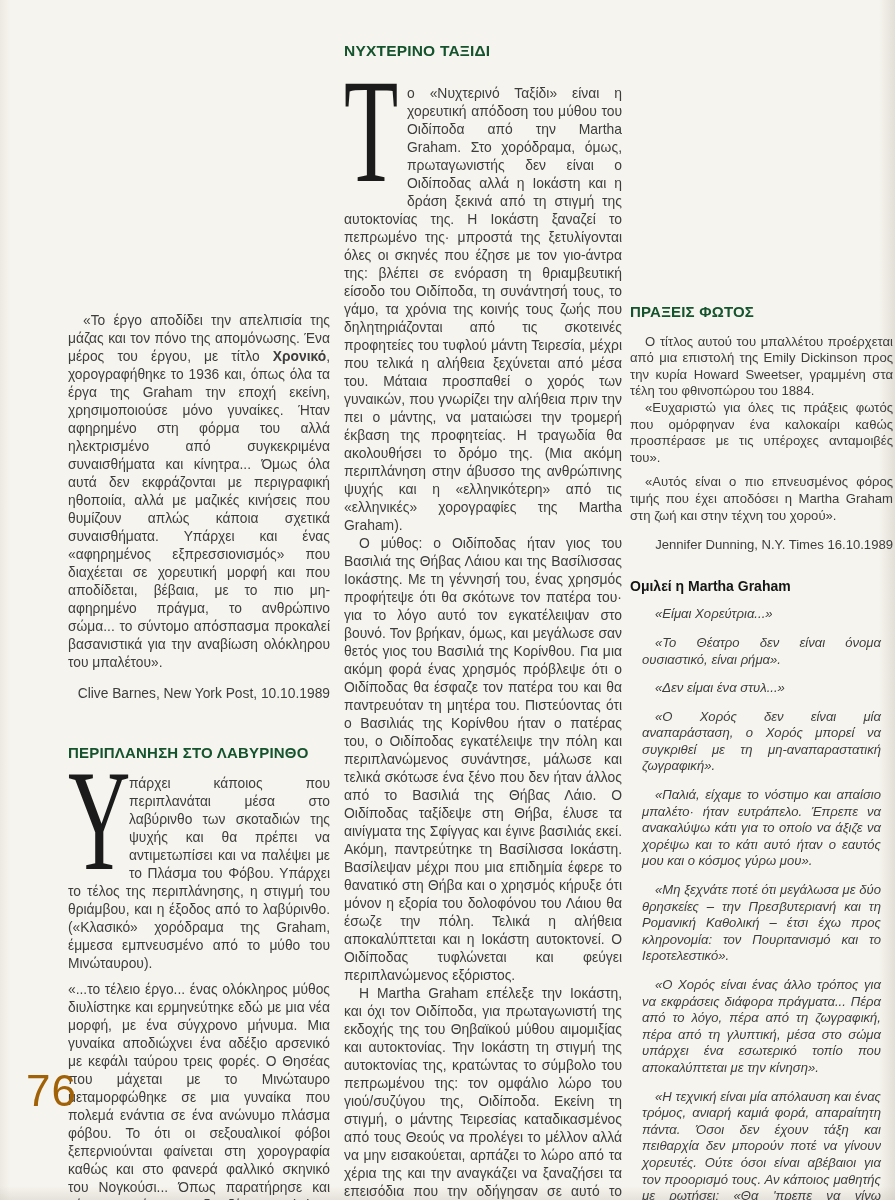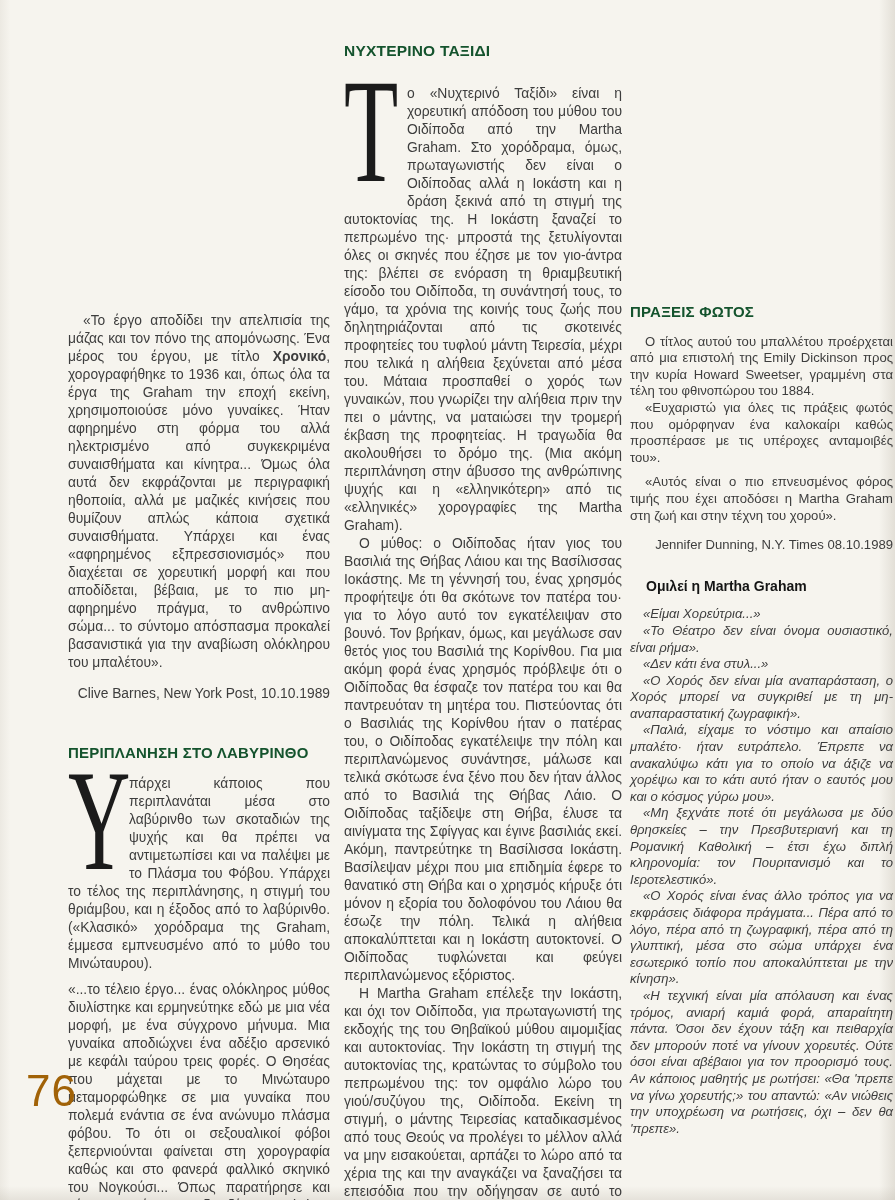--- a/index.html
+++ b/index.html
@@ -29,23 +29,23 @@
   .h2gap { margin-top:41px; }
 
   p.para { margin:0; }
   p.indent { text-indent:15px; }
   p.gap { margin-top:8px; }
 
   .attribution { margin:13px 0 0 0; text-align:right; }
 
   .subheading {
     font-weight:bold; color:#141414; font-size:14px; text-align:left;
-    margin:24px 0 12px 16px;
+    margin:24px 0 12px 0;
   }
-  .quotes p { font-style:italic; text-indent:13px; margin:0; }
+  .quotes p { font-style:italic; text-indent:13px; margin:12px; }
 
   
   .dropcap {
     float:left; position:relative; overflow:visible;
     margin:3px 9px 0 0;
   }
   .dropcap.dc-t { width:54px; height:106px; }
   .dropcap.dc-y { width:52px; height:104px; }
   .dc-glyph {
     position:absolute; left:0;
@@ -91,30 +91,30 @@
     <p class="para indent">Ο μύθος: ο Οιδίποδας ήταν γιος του Βασιλιά της Θήβας Λάιου και της Βασίλισσας Ιοκάστης. Με τη γέννησή του, ένας χρησμός προφήτεψε ότι θα σκότωνε τον πατέρα του· για το λόγο αυτό τον εγκατέλειψαν στο βουνό. Τον βρήκαν, όμως, και μεγάλωσε σαν θετός γιος του Βασιλιά της Κορίνθου. Για μια ακόμη φορά ένας χρησμός πρόβλεψε ότι ο Οιδίποδας θα έσφαζε τον πατέρα του και θα παντρευόταν τη μητέρα του. Πιστεύοντας ότι ο Βασιλιάς της Κορίνθου ήταν ο πατέρας του, ο Οιδίποδας εγκατέλειψε την πόλη και περιπλανώμενος συνάντησε, μάλωσε και τελικά σκότωσε ένα ξένο που δεν ήταν άλλος από το Βασιλιά της Θήβας Λάιο. Ο Οιδίποδας ταξίδεψε στη Θήβα, έλυσε τα αινίγματα της Σφίγγας και έγινε βασιλιάς εκεί. Ακόμη, παντρεύτηκε τη Βασίλισσα Ιοκάστη. Βασίλεψαν μέχρι που μια επιδημία έφερε το θανατικό στη Θήβα και ο χρησμός κήρυξε ότι μόνον η εξορία του δολοφόνου του Λάιου θα έσωζε την πόλη. Τελικά η αλήθεια αποκαλύπτεται και η Ιοκάστη αυτοκτονεί. Ο Οιδίποδας τυφλώνεται και φεύγει περιπλανώμενος εξόριστος.</p>
     <p class="para indent">Η Martha Graham επέλεξε την Ιοκάστη, και όχι τον Οιδίποδα, για πρωταγωνιστή της εκδοχής της του Θηβαϊκού μύθου αιμομιξίας και αυτοκτονίας. Την Ιοκάστη τη στιγμή της αυτοκτονίας της, κρατώντας το σύμβολο του πεπρωμένου της: τον ομφάλιο λώρο του γιού/συζύγου της, Οιδίποδα. Εκείνη τη στιγμή, ο μάντης Τειρεσίας καταδικασμένος από τους Θεούς να προλέγει το μέλλον αλλά να μην εισακούεται, αρπάζει το λώρο από τα χέρια της και την αναγκάζει να ξαναζήσει τα επεισόδια που την οδήγησαν σε αυτό το νυχτερινό ταξίδι.</p>
 
   </div>
 
   <div class="col col-right">
     <h3 class="heading">ΠΡΑΞΕΙΣ ΦΩΤΟΣ</h3>
     <p class="para indent">Ο τίτλος αυτού του μπαλλέτου προέρχεται από μια επιστολή της Emily Dickinson προς την κυρία Howard Sweetser, γραμμένη στα τέλη του φθινοπώρου του 1884.</p>
     <p class="para indent">«Ευχαριστώ για όλες τις πράξεις φωτός που ομόρφηναν ένα καλοκαίρι καθώς προσπέρασε με τις υπέροχες ανταμοιβές του».</p>
     <p class="para indent gap">«Αυτός είναι ο πιο επνευσμένος φόρος τιμής που έχει αποδόσει η Martha Graham στη ζωή και στην τέχνη του χορού».</p>
-    <p class="attribution">Jennifer Dunning, N.Y. Times 08.10.1989</p>
+    <p class="attribution">Jennifer Dunning, N.Y. Times 16.10.1989</p>
 
     <h4 class="subheading">Ομιλεί η Martha Graham</h4>
     <div class="quotes">
       <p class="para">«Είμαι Χορεύτρια...»</p>
       <p class="para">«Το Θέατρο δεν είναι όνομα ουσιαστικό, είναι ρήμα».</p>
-      <p class="para">«Δεν κάτι ένα στυλ...»</p>
+      <p class="para">«Δεν είμαι ένα στυλ...»</p>
       <p class="para">«Ο Χορός δεν είναι μία αναπαράσταση, ο Χορός μπορεί να συγκριθεί με τη μη-αναπαραστατική ζωγραφική».</p>
       <p class="para">«Παλιά, είχαμε το νόστιμο και απαίσιο μπαλέτο· ήταν ευτράπελο. Έπρεπε να ανακαλύψω κάτι για το οποίο να άξιζε να χορέψω και το κάτι αυτό ήταν ο εαυτός μου και ο κόσμος γύρω μου».</p>
-      <p class="para">«Μη ξεχνάτε ποτέ ότι μεγάλωσα με δύο θρησκείες – την Πρεσβυτεριανή και τη Ρομανική Καθολική – έτσι έχω διπλή κληρονομία: τον Πουριτανισμό και το Ιεροτελεστικό».</p>
+      <p class="para">«Μη ξεχνάτε ποτέ ότι μεγάλωσα με δύο θρησκείες – την Πρεσβυτεριανή και τη Ρομανική Καθολική – έτσι έχω προς κληρονομία: τον Πουριτανισμό και το Ιεροτελεστικό».</p>
       <p class="para">«Ο Χορός είναι ένας άλλο τρόπος για να εκφράσεις διάφορα πράγματα... Πέρα από το λόγο, πέρα από τη ζωγραφική, πέρα από τη γλυπτική, μέσα στο σώμα υπάρχει ένα εσωτερικό τοπίο που αποκαλύπτεται με την κίνηση».</p>
       <p class="para">«Η τεχνική είναι μία απόλαυση και ένας τρόμος, ανιαρή καμιά φορά, απαραίτητη πάντα. Όσοι δεν έχουν τάξη και πειθαρχία δεν μπορούν ποτέ να γίνουν χορευτές. Ούτε όσοι είναι αβέβαιοι για τον προορισμό τους. Αν κάποιος μαθητής με ρωτήσει: «Θα 'πρεπε να γίνω χορευτής;» του απαντώ: «Αν νιώθεις την υποχρέωση να ρωτήσεις, όχι – δεν θα 'πρεπε».</p>
     </div>
   </div>
 
   <div class="page-number">76</div>
 
 </div>
 
 </body></html>

